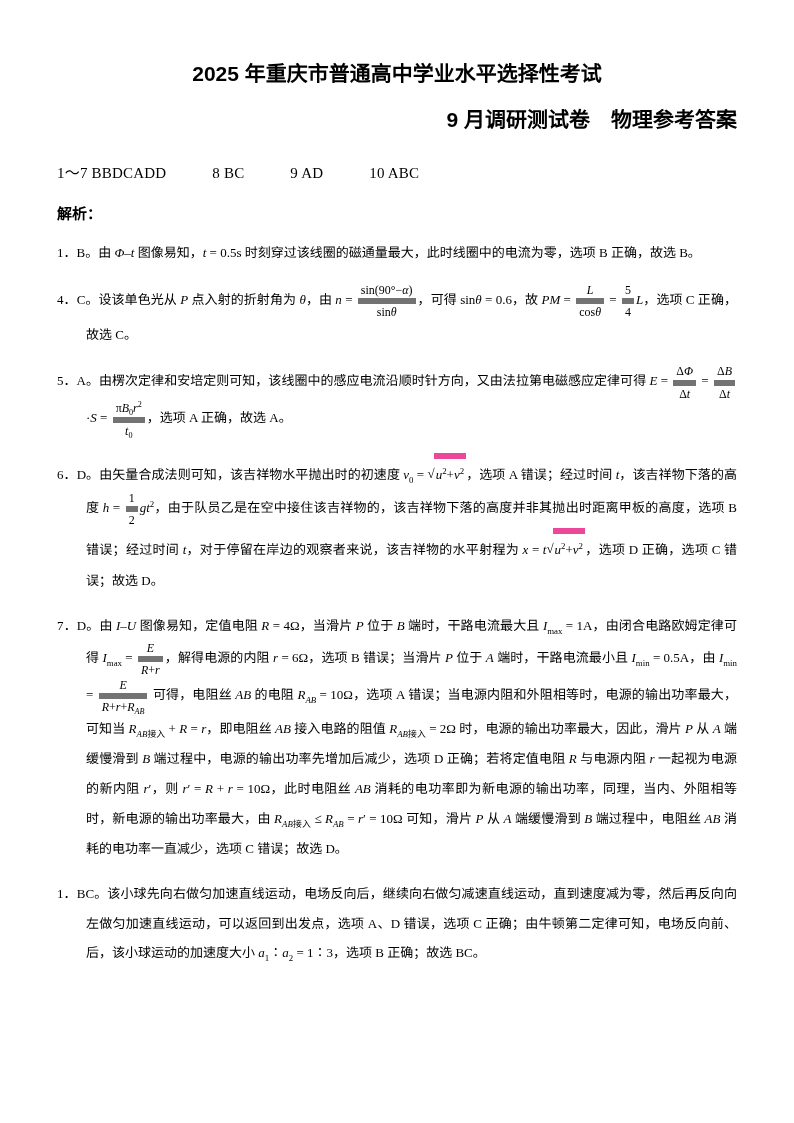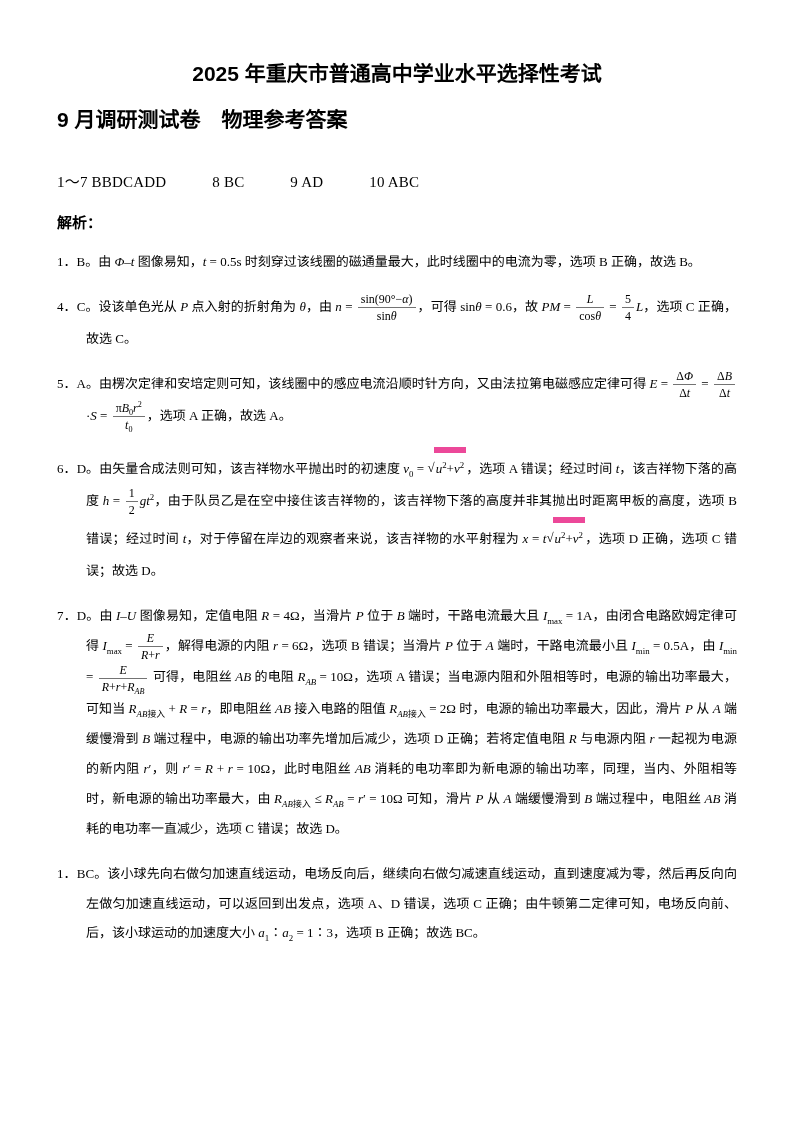--- a/index.html
+++ b/index.html
@@ -23,29 +23,29 @@
   }
   .title {
     text-align: center;
     font-family: "Liberation Sans", "DejaVu Sans", sans-serif;
     font-weight: 700;
     font-size: 21px;
     line-height: 1.5;
     margin: 0;
   }
   .subtitle {
-    text-align: left;
+    text-align: right;
     font-family: "Liberation Sans", "DejaVu Sans", sans-serif;
     font-weight: 700;
     font-size: 21px;
     line-height: 1.5;
     margin: 14px 0 8px 0;
   }
   .answers-line {
-    margin-top: 35px;
+    margin-top: 26px;
     font-size: 15px;
     letter-spacing: 0.2px;
   }
   .ans-seg { margin-right: 46px; }
   .ans-seg:last-child { margin-right: 0; }
   .analysis-label {
     margin-top: 20px;
     font-size: 15px;
     font-weight: bold;
   }
@@ -71,21 +71,21 @@
     vertical-align: middle;
     text-align: center;
     text-indent: 0;
     line-height: 1.2;
     font-size: 0.92em;
     margin: 0 2px;
   }
   .frac .num {
     display: block;
     padding: 0 3px 1px 3px;
-    border-bottom: 1px solid #737373;
+    border-bottom: 6px solid #737373;
   }
   .frac .den {
     display: block;
     padding: 1px 3px 0 3px;
   }
   .sqrt { text-indent: 0; white-space: nowrap; }
   .rad {
     display: inline-block;
     font-style: normal;
     transform: translateY(-1px);

